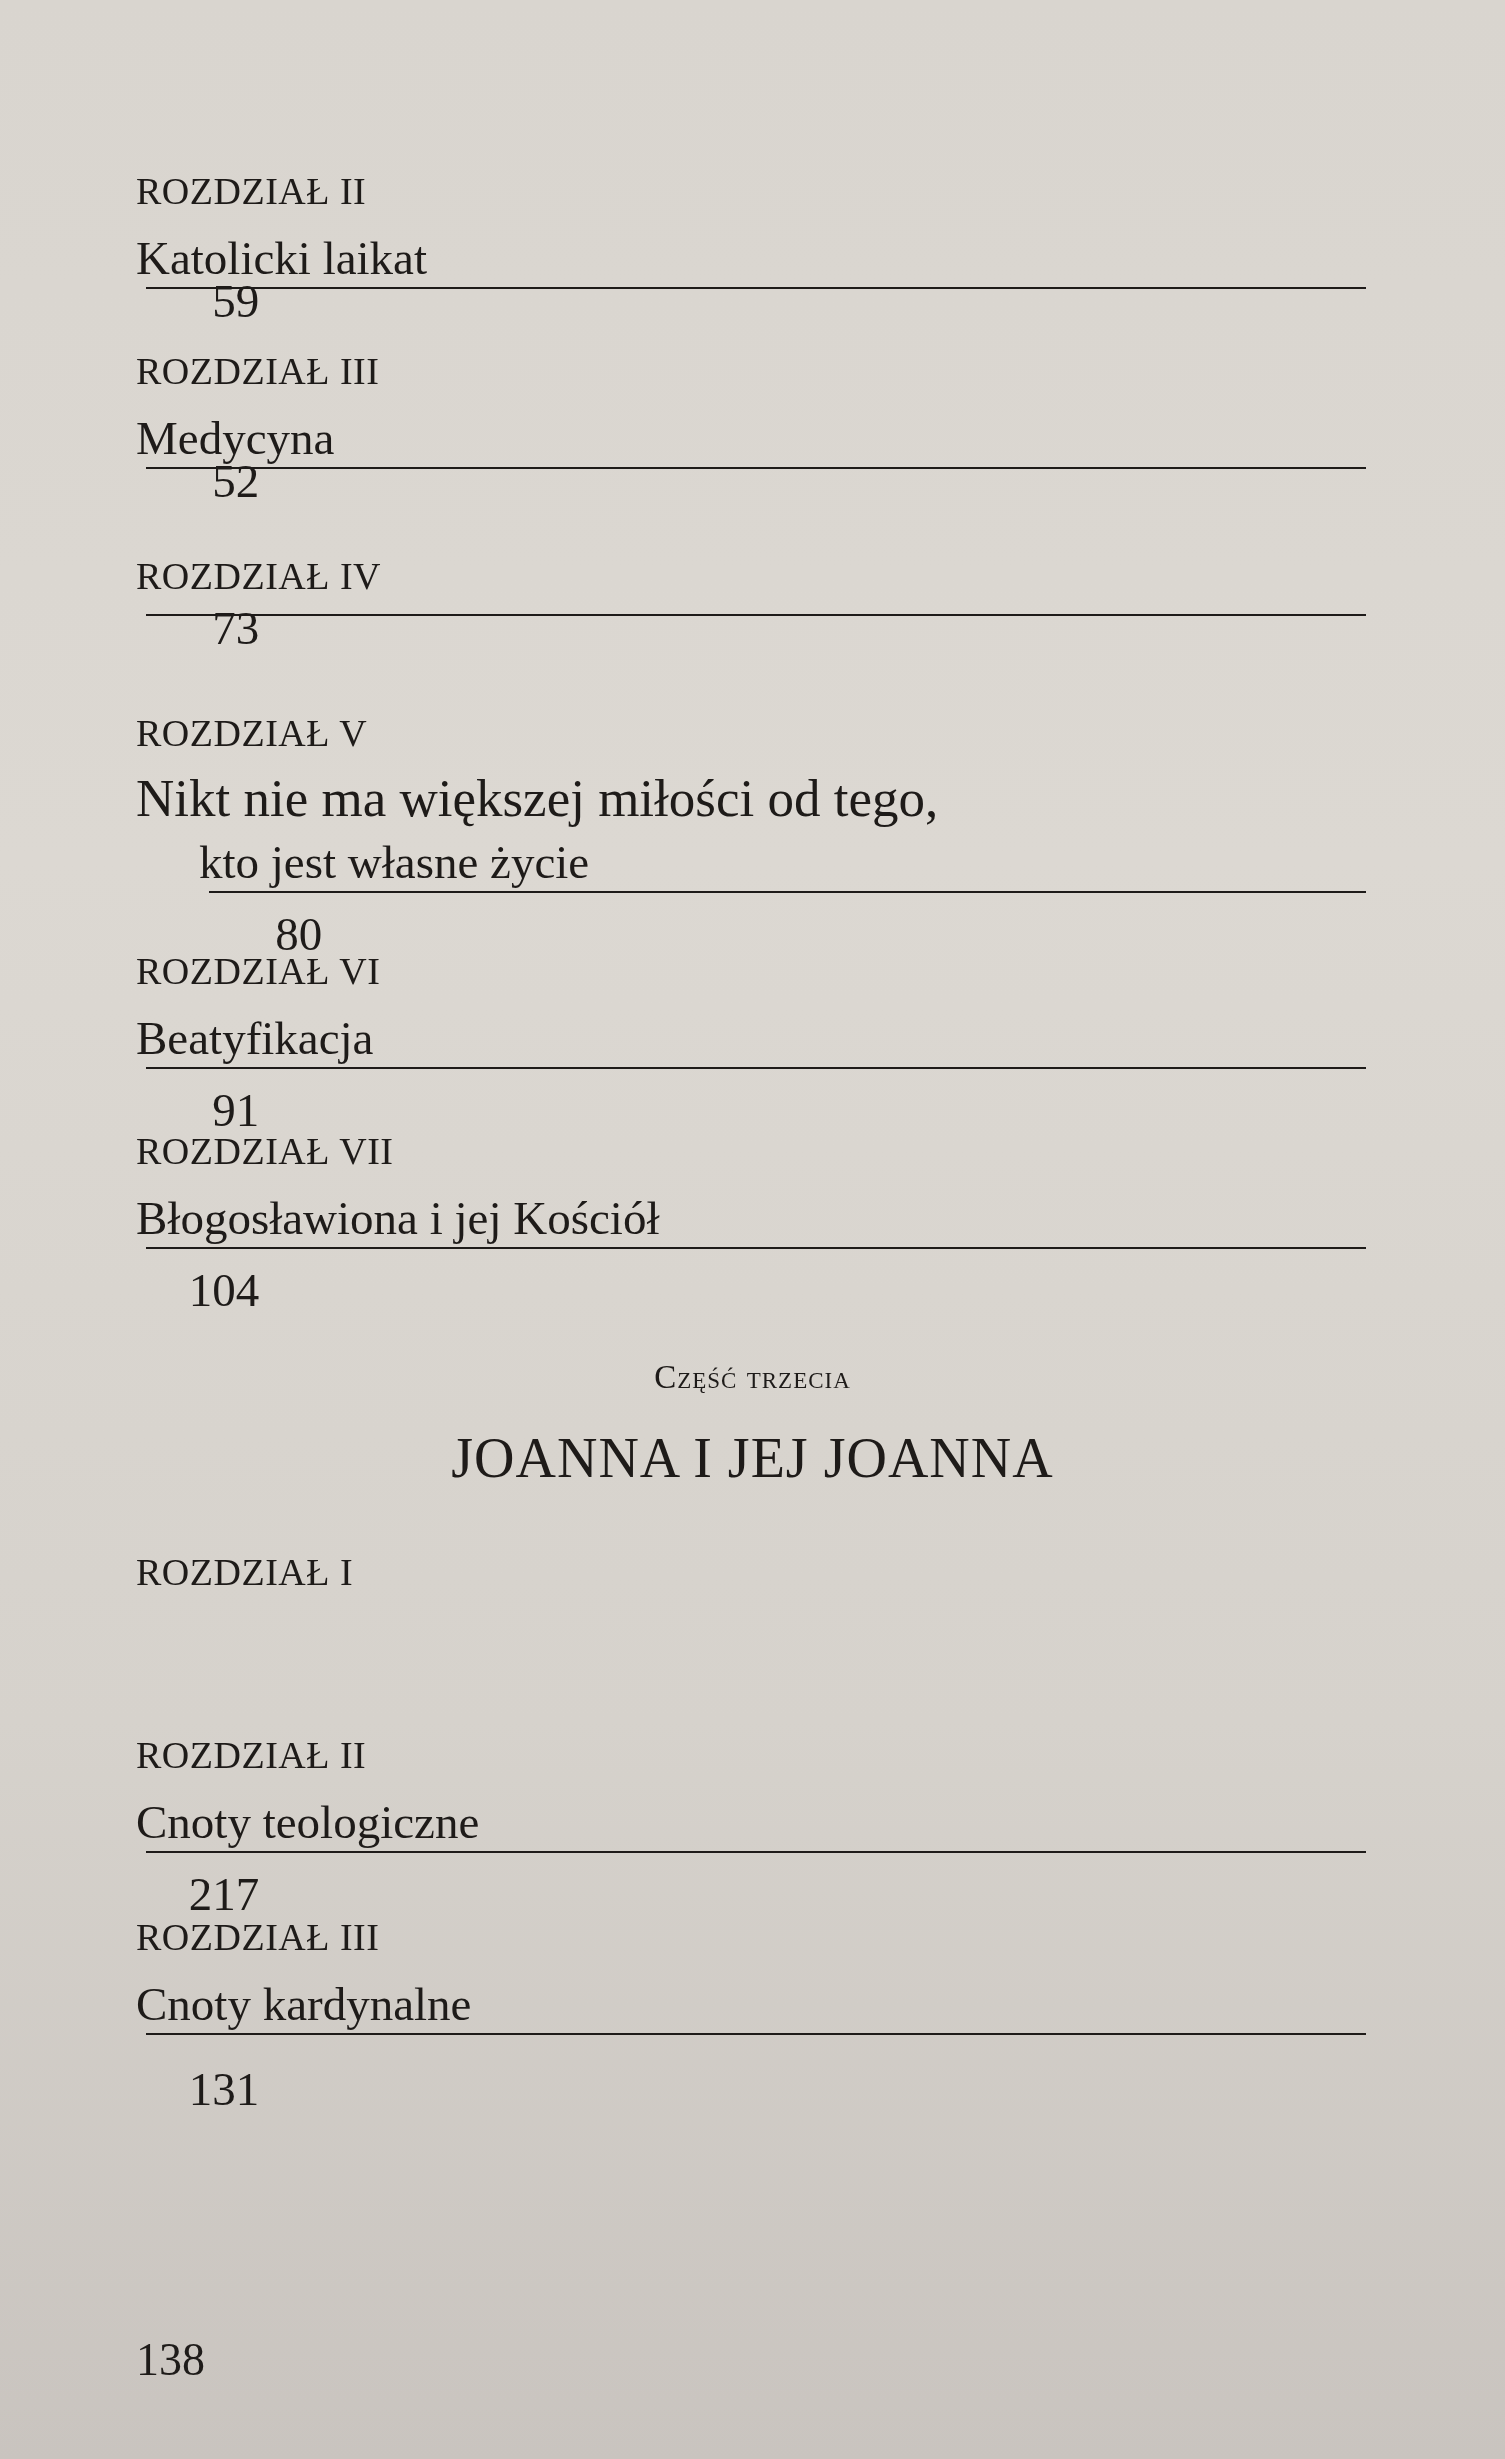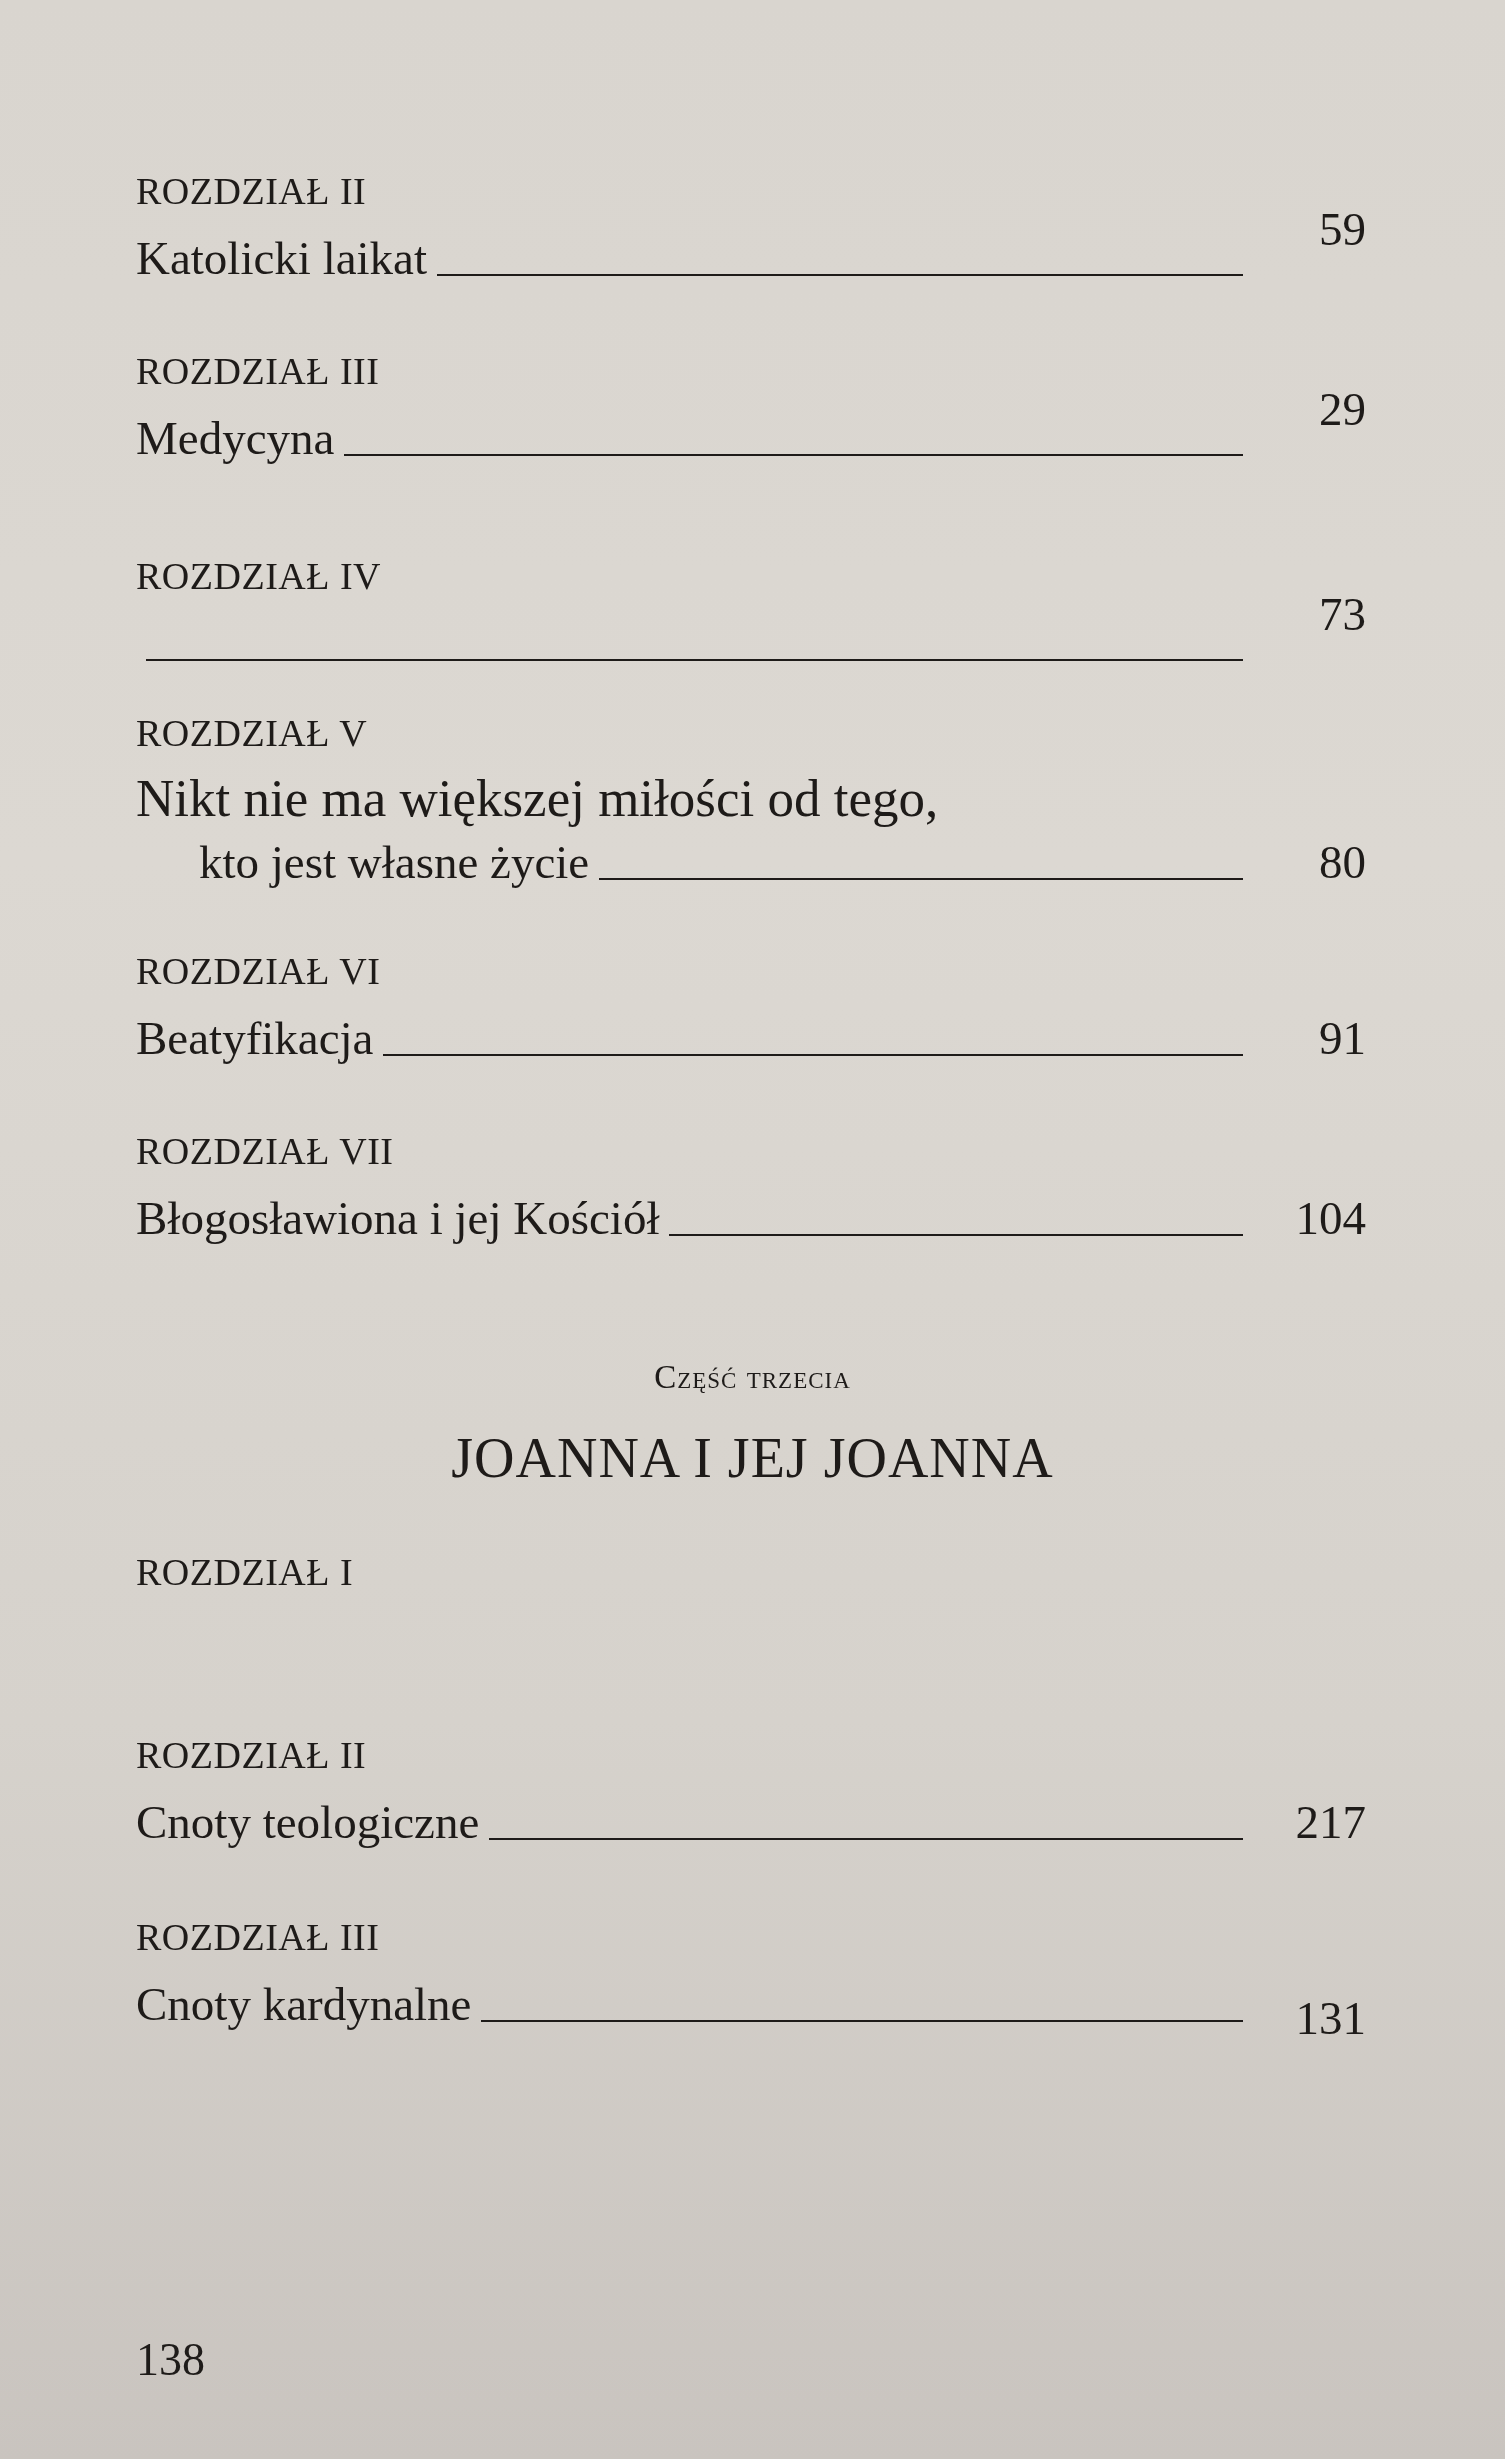--- a/index.html
+++ b/index.html
@@ -30,24 +30,24 @@
     .chapter-label {
       font-size: 38px;
       letter-spacing: 0.5px;
       line-height: 46px;
       height: 46px;
       white-space: nowrap;
     }
     .title-row {
       position: relative;
       display: flex;
-      align-items: flex-end;
       font-size: 47px;
       line-height: 58px;
       margin-top: 15.4px;
+      flex-direction: column;
     }
     .title-text {
       white-space: nowrap;
     }
     .leader {
       flex: 1;
       height: 0;
       border-bottom: 2.9px solid #1e1b19;
       margin: 0 0 11.5px 9.6px;
     }
@@ -108,21 +108,21 @@
       <span class="leader"></span>
       <span class="page-num">59</span>
     </div>
   </div>
 
   <div class="entry" style="top:332px;">
     <div class="chapter-label">ROZDZIAŁ III</div>
     <div class="title-row">
       <span class="title-text">Medycyna</span>
       <span class="leader"></span>
-      <span class="page-num">29</span>
+      <span class="page-num">52</span>
     </div>
   </div>
 
   <div class="entry" style="top:513px;margin-top:24px;">
     <div class="chapter-label">ROZDZIAŁ IV</div>
     <div class="title-row">
       <span class="leader"></span>
       <span class="page-num">73</span>
     </div>
   </div>

